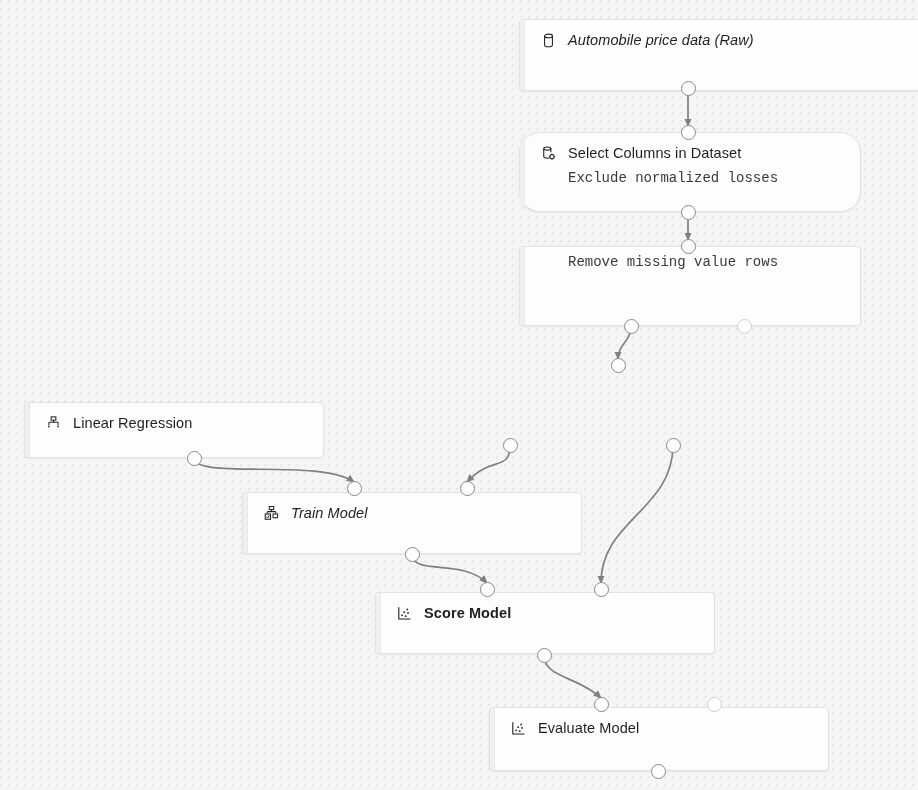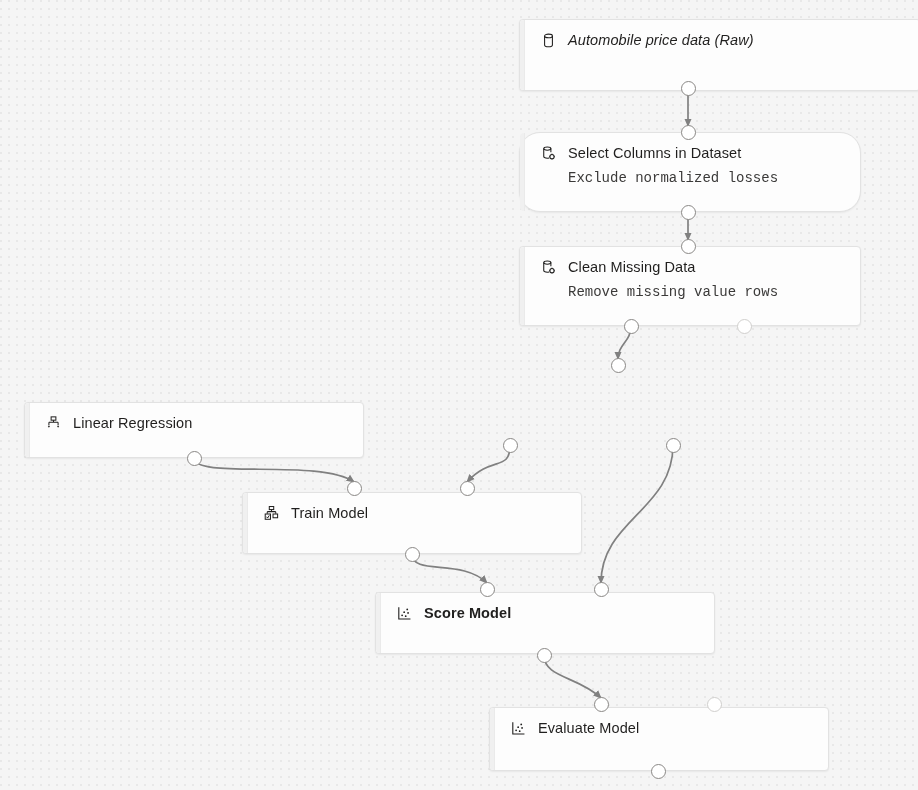--- a/index.html
+++ b/index.html
@@ -136,52 +136,40 @@
           <path d="M14.1 10.2 V11.2 M14.1 16.2 V17.2 M10.9 13.7 H11.9 M16.3 13.7 H17.3" stroke-width="1.15"></path>
         </svg>
       </span>
       <span class="node-title">Select Columns in Dataset</span>
     </div>
     <div class="node-comment">Exclude normalized losses</div>
   </div>
 
   <div class="node" style="left:519px; top:246px; width:342px; height:80px;">
     <div class="accent"></div>
-    <div class="title-row">
-      <span class="node-icon">
-        <svg width="17" height="17" viewBox="0 0 20 20" fill="none" stroke="#201f1e" stroke-width="1.25">
-          <ellipse cx="8.6" cy="4.2" rx="4.2" ry="1.9"></ellipse>
-          <path d="M4.4 4.2 V13.6 C4.4 14.7 6.3 15.5 8.6 15.5 C9.4 15.5 10.1 15.4 10.8 15.3"></path>
-          <path d="M12.8 4.2 V8.6"></path>
-          <circle cx="14.1" cy="13.7" r="2.5"></circle>
-          <path d="M14.1 10.2 V11.2 M14.1 16.2 V17.2 M10.9 13.7 H11.9 M16.3 13.7 H17.3" stroke-width="1.15"></path>
-        </svg>
-      </span>
-      <span class="node-title">Clean Missing Data</span>
-    </div>
     <div class="node-comment">Remove missing value rows</div>
   </div>
 
 
-  <div class="node" style="left:24px; top:402px; width:340px; height:56px;">
+  <div class="node" style="left:24px; top:402px; width:300px; height:56px;">
     <div class="accent"></div>
     <div class="title-row">
       <span class="node-icon">
         <svg width="17" height="17" viewBox="0 0 20 20" fill="none" stroke="#201f1e" stroke-width="1.2">
           <rect x="7.2" y="2.2" width="5.6" height="3.9"></rect>
           <path d="M10 6.1 V8.6 M4.6 8.6 H15.4 M4.6 8.6 V12.4 M15.4 8.6 V12.4"></path>
           <path d="M3.3 13 L4.6 15 L5.9 13 z" fill="#201f1e" stroke="none"></path>
           <path d="M14.1 13 L15.4 15 L16.7 13 z" fill="#201f1e" stroke="none"></path>
         </svg>
       </span>
       <span class="node-title">Linear Regression</span>
     </div>
   </div>
 
-  <div class="node" style="left:242px; top:492px; width:340px; height:62px;">
+  <div class="node" style="left:242px; top:492px; width:340px; height:62px;font-style:italic;">
     <div class="accent"></div>
     <div class="title-row">
       <span class="node-icon">
         <svg width="17" height="17" viewBox="0 0 20 20" fill="none" stroke="#201f1e" stroke-width="1.2">
           <rect x="7.4" y="1.8" width="5.2" height="3.6"></rect>
           <path d="M10 5.4 V7.8 M5 7.8 H15 M5 7.8 V10.2 M15 7.8 V10.2"></path>
           <rect x="2.6" y="10.6" width="6.2" height="6.2"></rect>
           <path d="M4.1 13.8 L5.4 15.3 L7.4 12.2" stroke-width="1.15"></path>
           <rect x="11.8" y="10.6" width="5.4" height="4.4"></rect>
         </svg>

